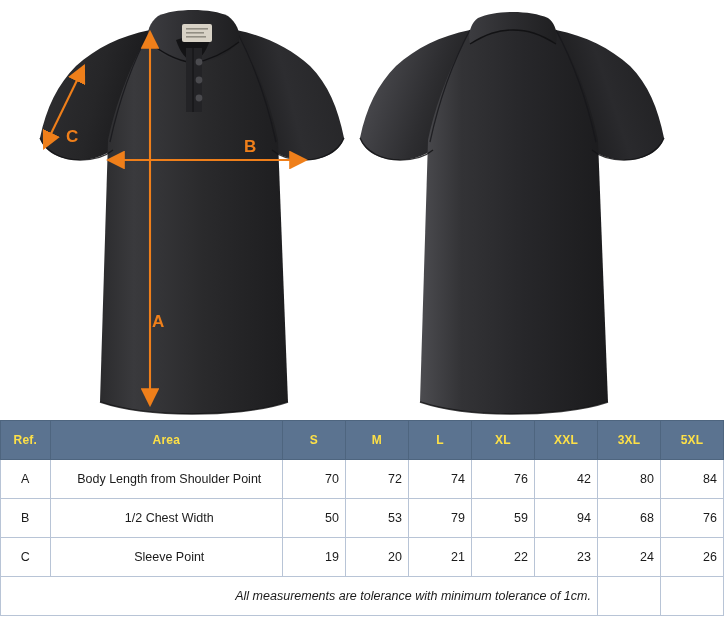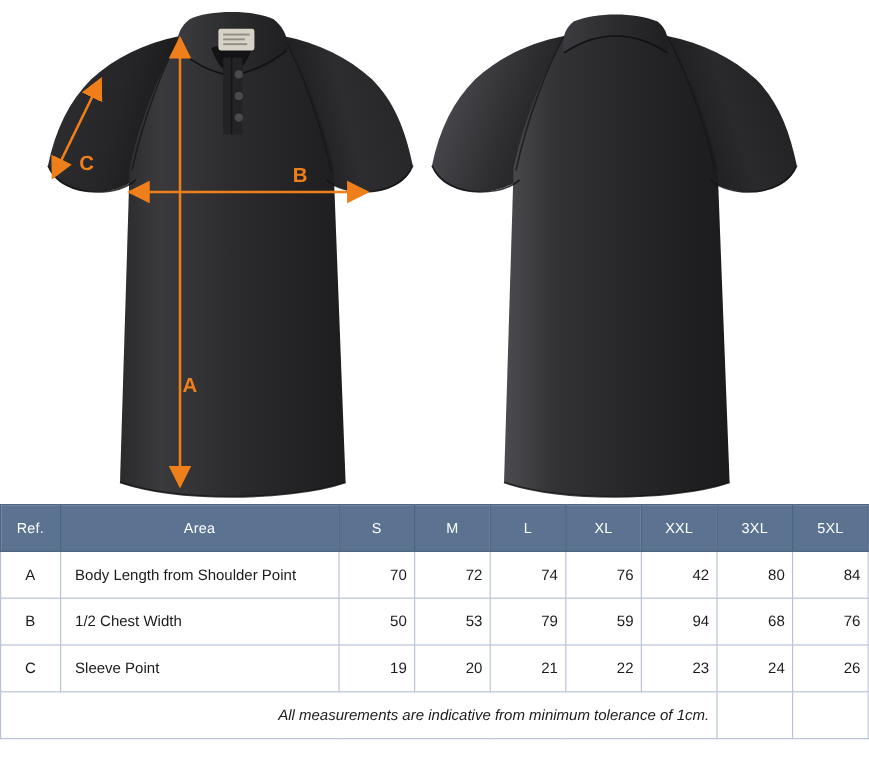--- a/index.html
+++ b/index.html
@@ -60,35 +60,35 @@
   #size-table col.c-size  { width: 61px; }
 
   #size-table th, #size-table td {
     border: 1px solid #b8c4d6;
     height: 38px;
     padding: 0 6px;
     vertical-align: middle;
   }
   #size-table thead th {
     background: #5b7390;
-    color: #ffffff;
-    font-weight: normal;
+    color: #fde047;
+    font-weight: bold;
     font-size: 12px;
     text-align: center;
     letter-spacing: .2px;
     border-color: #4e657f;
   }
   #size-table thead th.area-head { text-align: center; }
 
   #size-table tbody td {
     background: #ffffff;
     text-align: right;
   }
   #size-table tbody td.ref  { text-align: center; font-size: 12.5px; }
-  #size-table tbody td.area { text-align: left; padding-left: 12px; }
+  #size-table tbody td.area { text-align: center; padding-left: 12px; }
 
   tr.note-row td.note {
     background: #e9eef5;
     text-align: left;
     font-style: italic;
     font-size: 12.5px;
     color: #1b1b1b;
     padding-left: 8px;
     height: 30px;
   }
@@ -292,20 +292,20 @@
         <td class="area">Sleeve Point</td>
         <td>19</td>
         <td>20</td>
         <td>21</td>
         <td>22</td>
         <td>23</td>
         <td>24</td>
         <td>26</td>
       </tr>
       <tr class="note-row">
-        <td class="note" colspan="7">All measurements are indicative from minimum tolerance of 1cm.</td>
+        <td class="note" colspan="7">All measurements are tolerance with minimum tolerance of 1cm.</td>
         <td class="blank"></td>
         <td class="blank"></td>
       </tr>
     </tbody>
   </table>
 
 </div>
 
 </body></html>

